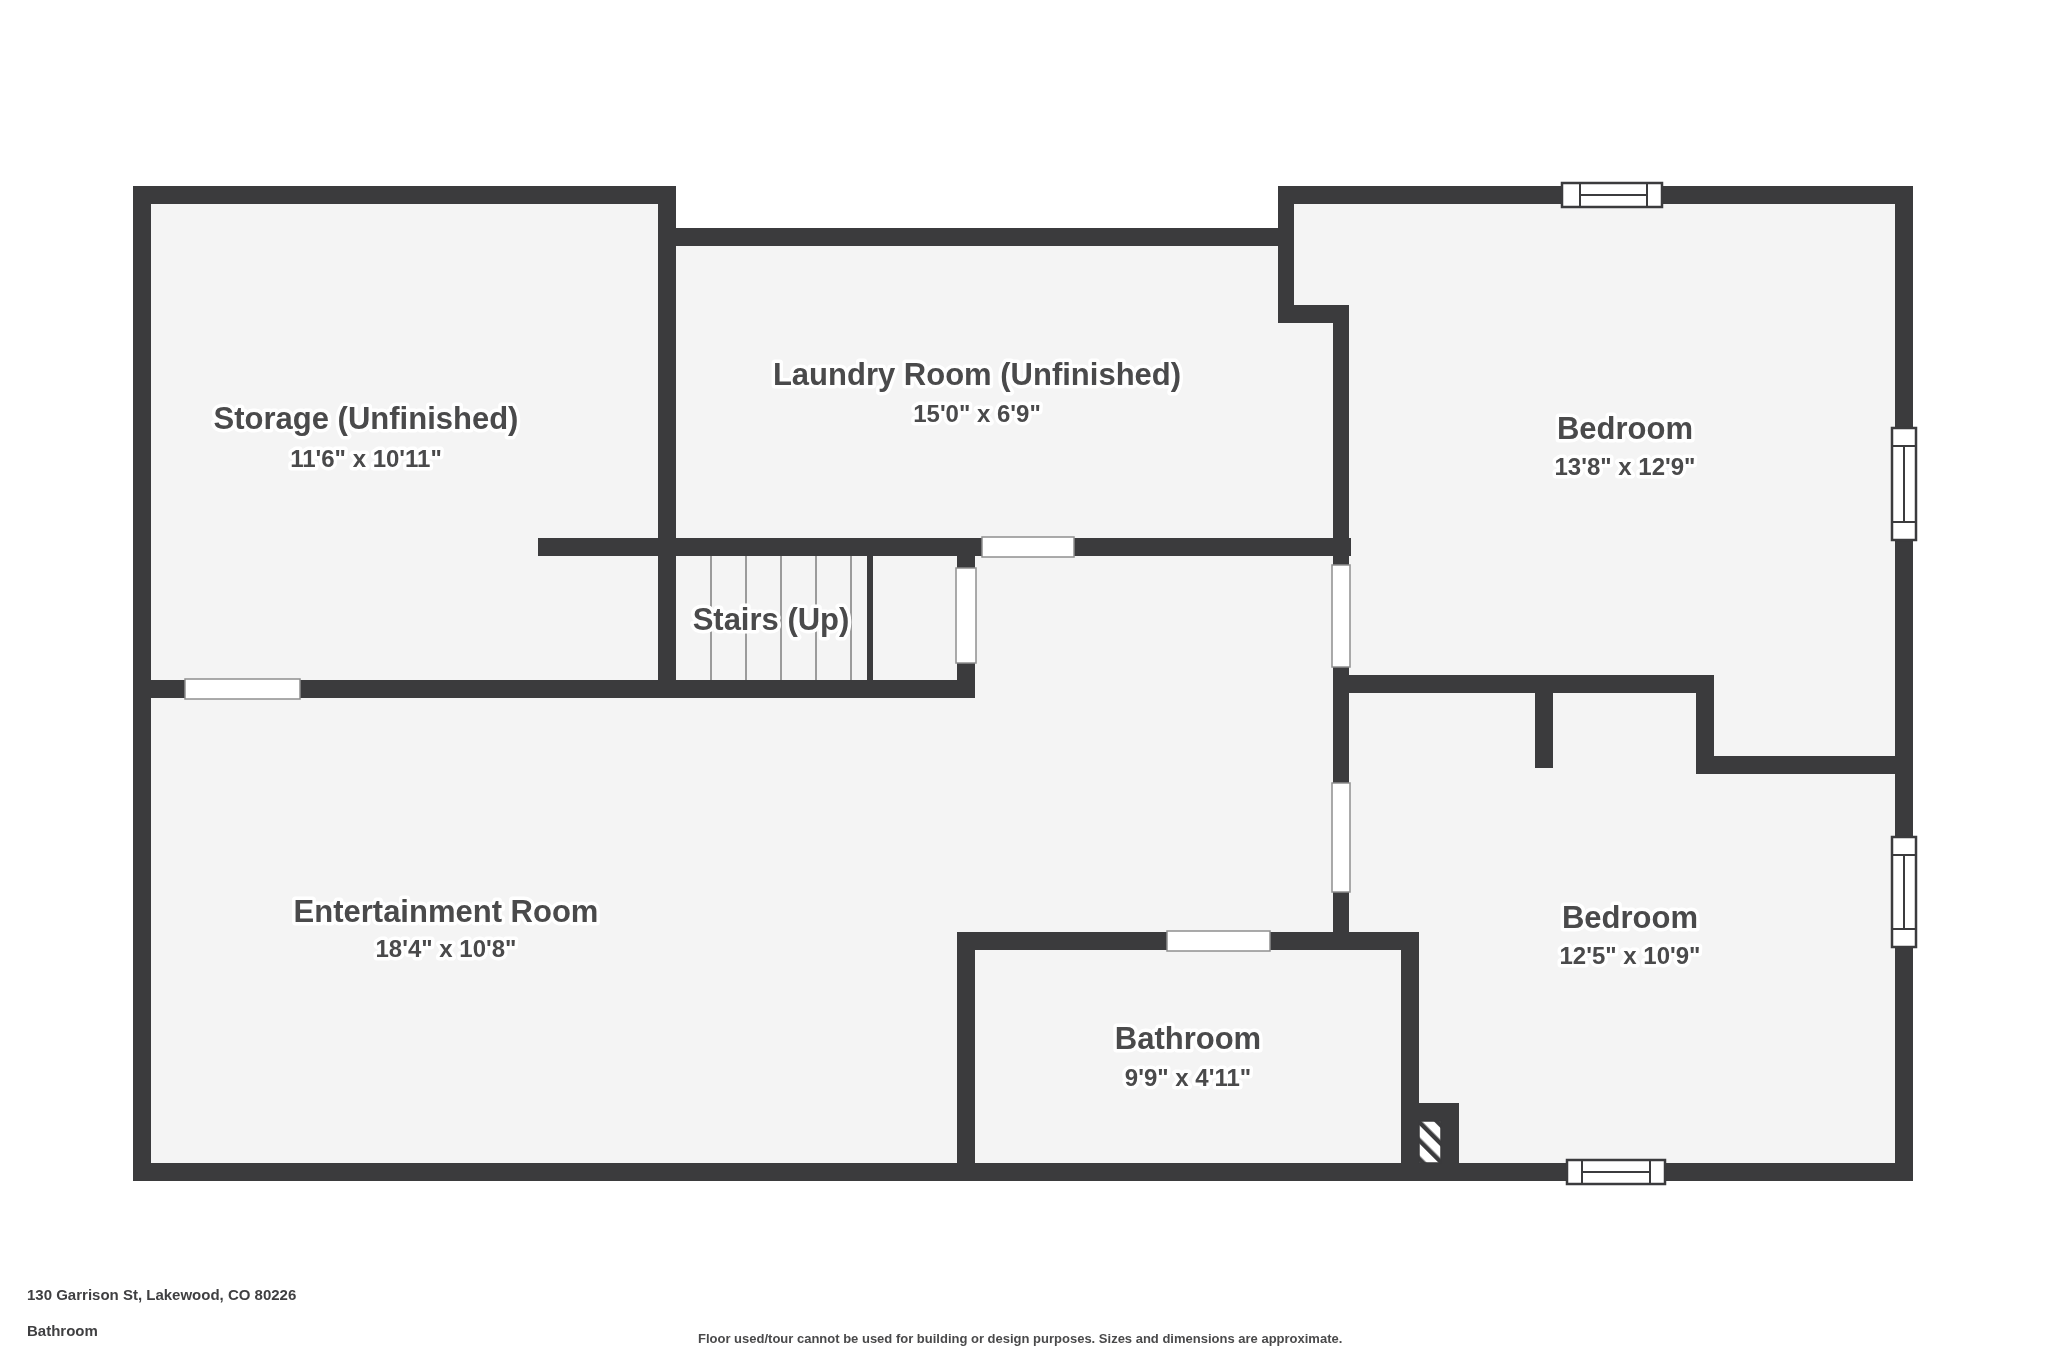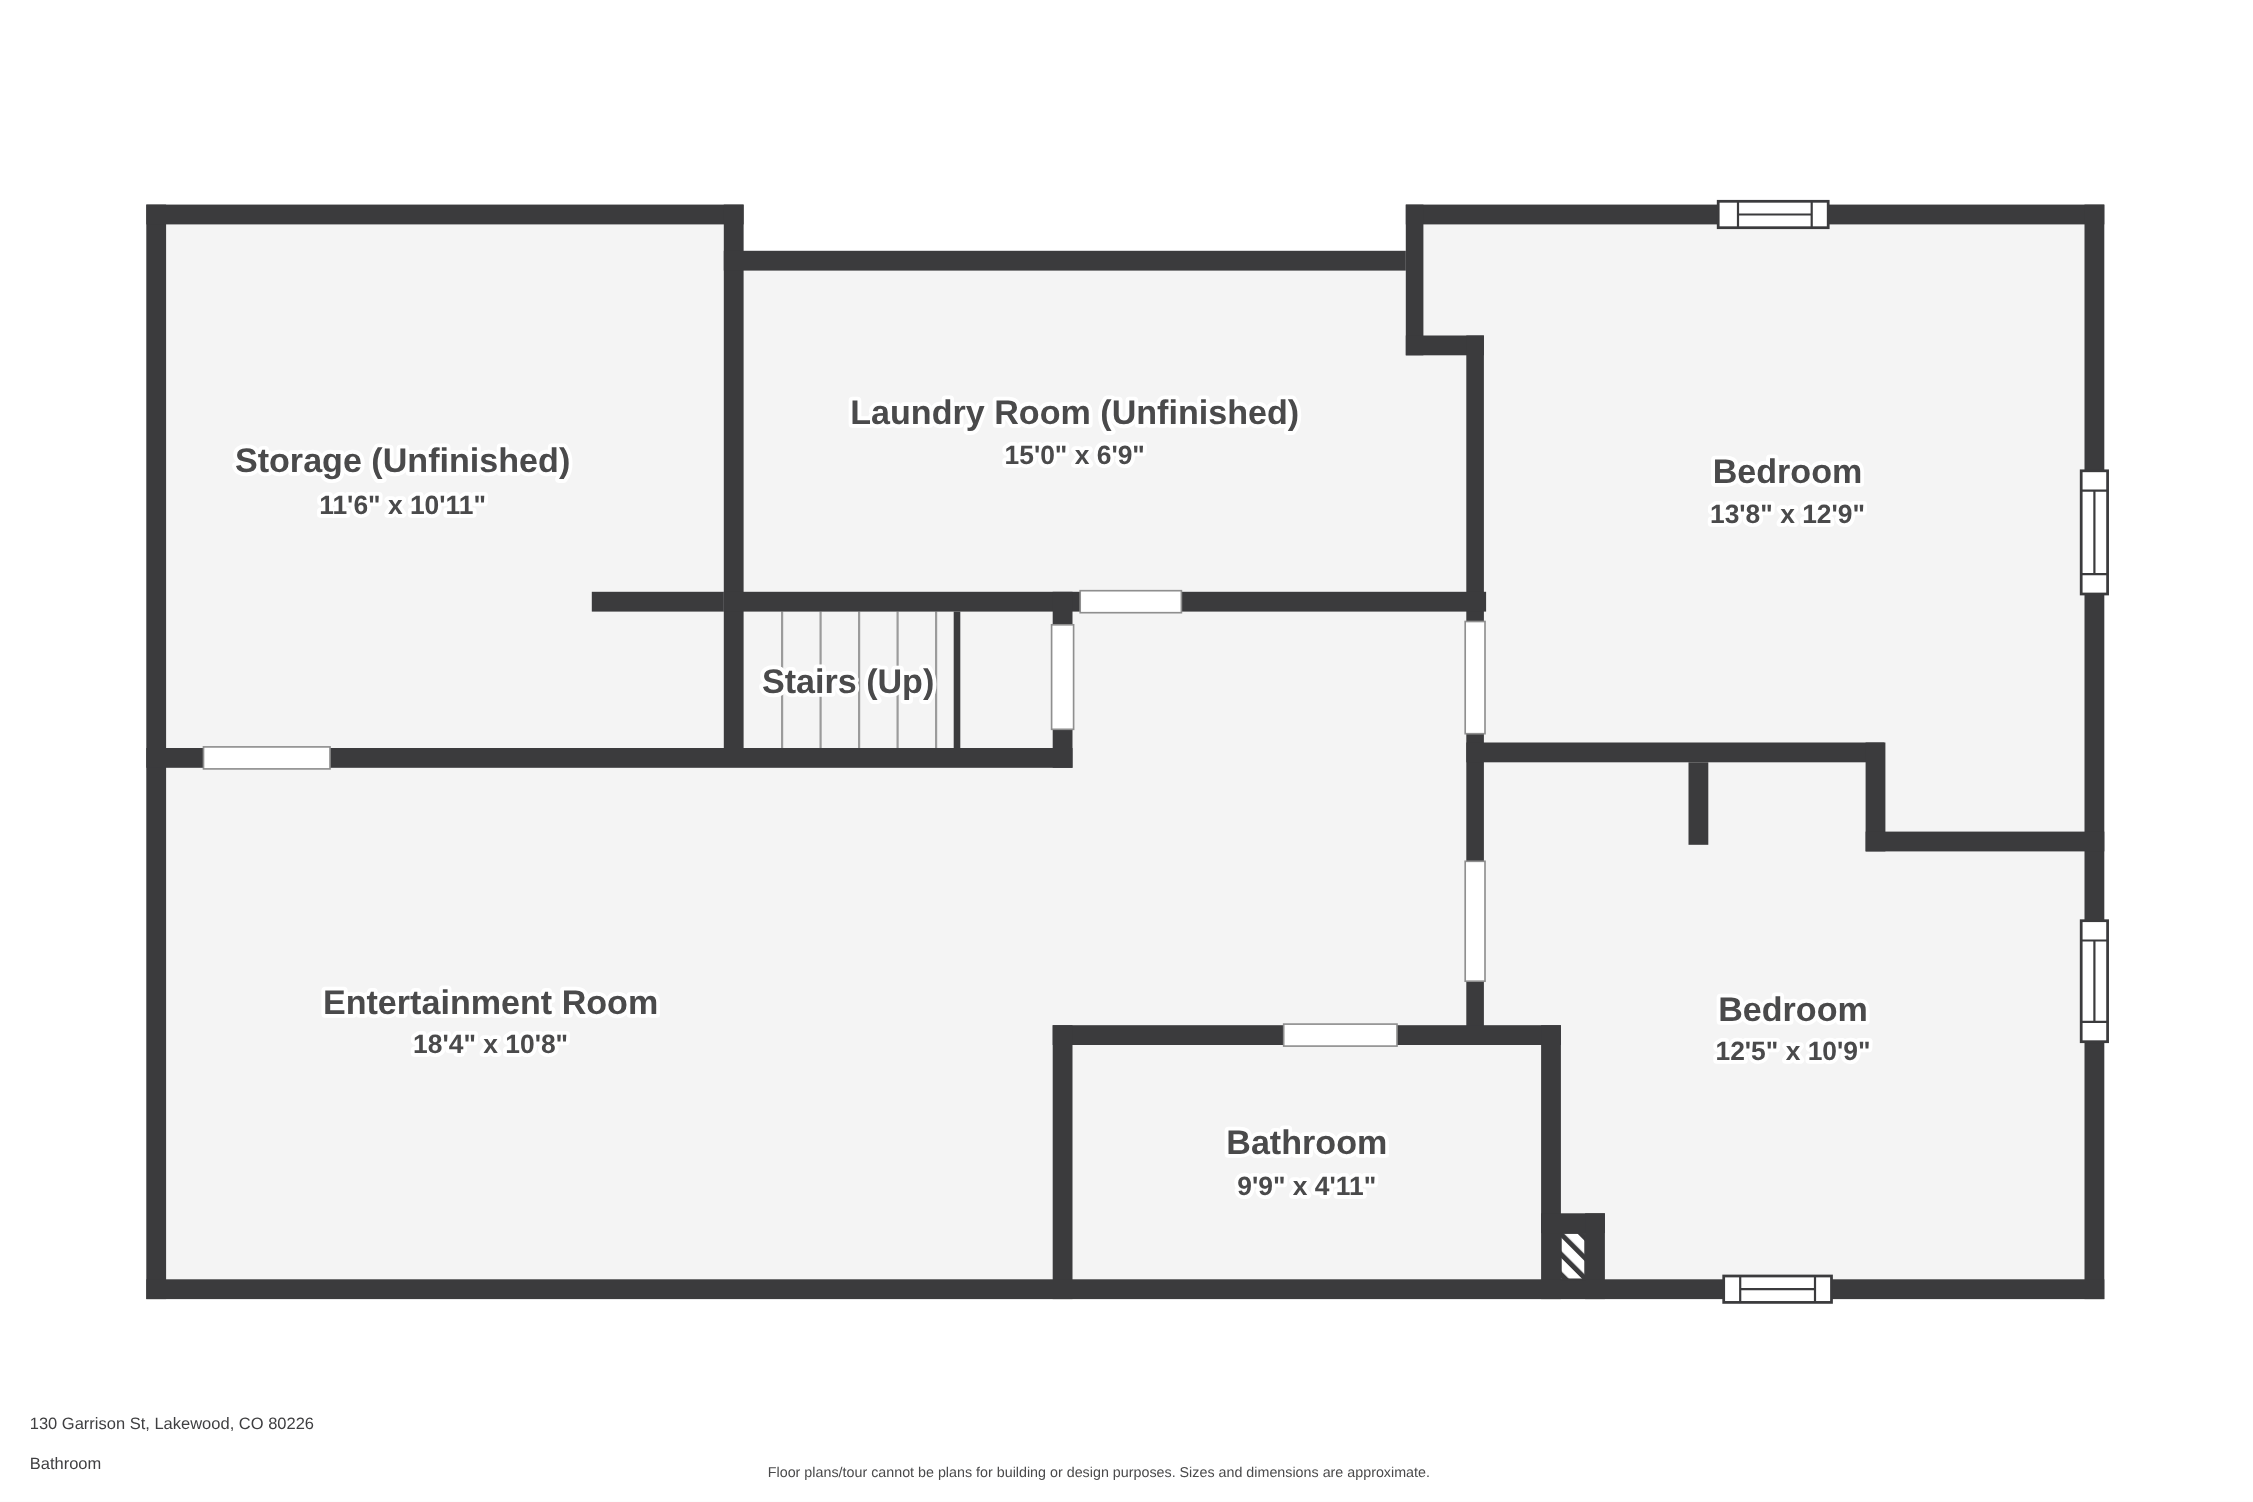--- a/index.html
+++ b/index.html
@@ -25,21 +25,21 @@
     paint-order: stroke;
     stroke: #ffffff;
     stroke-width: 7px;
     stroke-linejoin: round;
   }
   .room-title { font-size: 31px; }
   .room-dims { font-size: 24px; }
   .footer-text {
     position: absolute;
     color: #3f3f41;
-    font-weight: normal;
+    font-weight: bold;
     white-space: nowrap;
     text-align: right;
   }
   #address { left: 27px; top: 1286px; font-size: 15px; }
   #floor-label { left: 27px; top: 1322px; font-size: 15px; }
   #disclaimer { left: 698px; top: 1331px; font-size: 13px; color: #4a4a4b; }
 </style>
 </head>
 <body>
 
@@ -143,13 +143,13 @@
 
   <text class="room-title" x="1188" y="1049">Bathroom</text>
   <text class="room-dims" x="1188" y="1086">9'9" x 4'11"</text>
 
   <text class="room-title" x="1630" y="928">Bedroom</text>
   <text class="room-dims" x="1630" y="964">12'5" x 10'9"</text>
 </svg>
 
 <div class="footer-text" id="address">130 Garrison St, Lakewood, CO 80226</div>
 <div class="footer-text" id="floor-label">Bathroom</div>
-<div class="footer-text" id="disclaimer">Floor plans/tour cannot be plans for building or design purposes. Sizes and dimensions are approximate.</div>
+<div class="footer-text" id="disclaimer">Floor used/tour cannot be used for building or design purposes. Sizes and dimensions are approximate.</div>
 
 </body></html>

